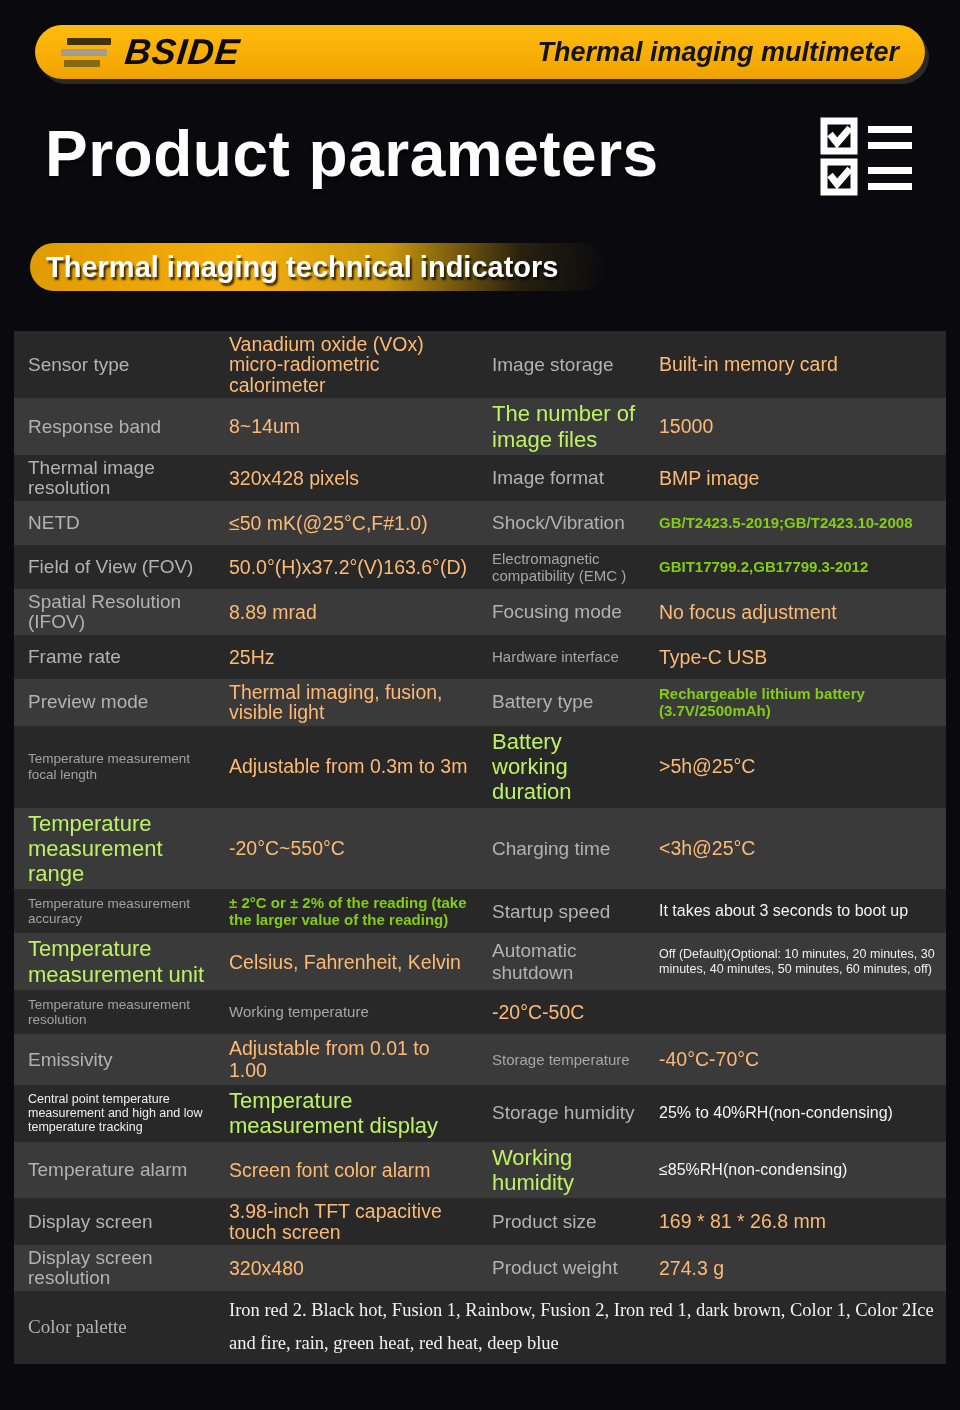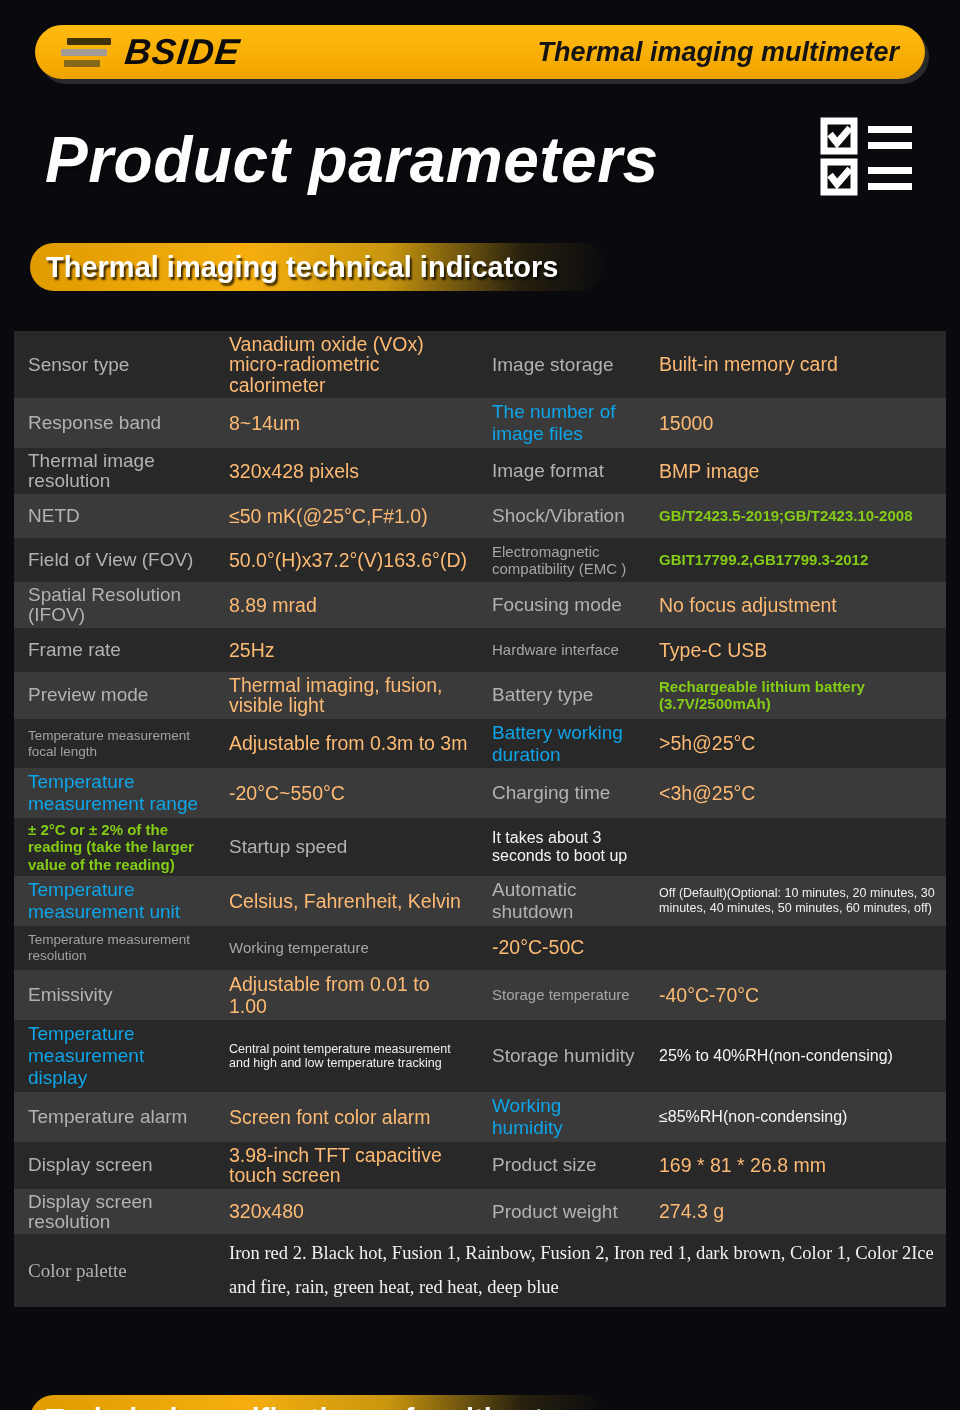--- a/index.html
+++ b/index.html
@@ -24,21 +24,21 @@
   .menu-icon .b1{width:44px;background:#3f3108;margin-left:6px;}
   .menu-icon .b2{width:46px;background:#a19d94;}
   .menu-icon .b3{width:36px;background:#85691a;margin-left:3px;}
   .brand-name{
     font-size:36px;font-weight:900;font-style:italic;color:#0c0c0c;
     letter-spacing:1px;transform:skewX(-6deg);
   }
   .tagline{font-size:27px;font-weight:700;font-style:italic;color:#141414;}
   
   .title-row{
-    margin:38px 42px 0 45px;display:flex;align-items:flex-end;justify-content:space-between;font-style:italic;
+    margin:38px 42px 0 45px;display:flex;align-items:flex-start;justify-content:space-between;
   }
   .page-title{
     margin:0;color:#fdfdfd;font-size:64px;font-weight:800;letter-spacing:0.5px;
     text-shadow:0 3px 3px rgba(0,0,0,0.6);
   }
   .checklist-icon{width:100px;height:80px;}
   
   .pill{
     margin-left:30px;height:48px;width:575px;border-radius:25px;
     background:linear-gradient(95deg,#e09b00 0%,#f5ae0e 38%,#c9960e 62%,rgba(95,75,15,0.35) 85%,rgba(10,10,14,0) 100%);
@@ -54,21 +54,21 @@
   .spec-table{margin:40px 14px 0 14px;}
   .row{
     display:grid;grid-template-columns:201px 263px 167px 1fr;
     align-items:center;min-height:44px;padding:1px 0;box-sizing:border-box;
   }
   .row:nth-child(odd){background:#282828;}
   .row:nth-child(even){background:#3a3a3a;}
   .row.full{grid-template-columns:201px 1fr;font-family:Liberation Serif, serif;}
   .cell{padding:2px 8px 2px 14px;line-height:1.15;}
   .l{color:#b2b2b2;font-size:19px;}
-  .l-md{color:#0ea5e9;font-size:19px;}
+  .l-md{color:#bef264;font-size:22px;}
   .l-sm{color:#a6a6a6;font-size:15px;}
   .l-xs{color:#a2a2a2;font-size:13.5px;}
   .v{color:#fdba74;font-size:19.5px;}
   .v-md{color:#f4f4f4;font-size:16px;}
   .v-sm{color:#84cc16;font-size:15px;font-weight:600;}
   .v-xs{color:#efefef;font-size:12.5px;}
   .v-pal{color:#f2f2f2;font-size:18.5px;line-height:1.8;padding-right:4px;}
   .tight{line-height:1.05;}
 </style>
 </head>
@@ -172,20 +172,21 @@
     </div>
 
     <div class="row">
       <div class="cell l-md">Temperature measurement range</div>
       <div class="cell v">-20°C~550°C</div>
       <div class="cell l">Charging time</div>
       <div class="cell v">&lt;3h@25°C</div>
     </div>
 
     <div class="row">
+      <div class="cell l-xs">Temperature measurement accuracy</div>
       <div class="cell v-sm">± 2°C or ± 2% of the reading (take the larger value of the reading)</div>
       <div class="cell l">Startup speed</div>
       <div class="cell v-md">It takes about 3 seconds to boot up</div>
     </div>
 
     <div class="row">
       <div class="cell l-md">Temperature measurement unit</div>
       <div class="cell v">Celsius, Fahrenheit, Kelvin</div>
       <div class="cell l">Automatic shutdown</div>
       <div class="cell v-xs">Off (Default)(Optional: 10 minutes, 20 minutes, 30 minutes, 40 minutes, 50 minutes, 60 minutes, off)</div>
@@ -198,22 +199,22 @@
     </div>
 
     <div class="row">
       <div class="cell l">Emissivity</div>
       <div class="cell v">Adjustable from 0.01 to 1.00</div>
       <div class="cell l-sm">Storage temperature</div>
       <div class="cell v">-40°C-70°C</div>
     </div>
 
     <div class="row">
+      <div class="cell v-xs">Central point temperature measurement and high and low temperature tracking</div>
       <div class="cell l-md">Temperature measurement display</div>
-      <div class="cell v-xs">Central point temperature measurement and high and low temperature tracking</div>
       <div class="cell l">Storage humidity</div>
       <div class="cell v-md">25% to 40%RH(non-condensing)</div>
     </div>
 
     <div class="row">
       <div class="cell l">Temperature alarm</div>
       <div class="cell v">Screen font color alarm</div>
       <div class="cell l-md">Working humidity</div>
       <div class="cell v-md">≤85%RH(non-condensing)</div>
     </div>

